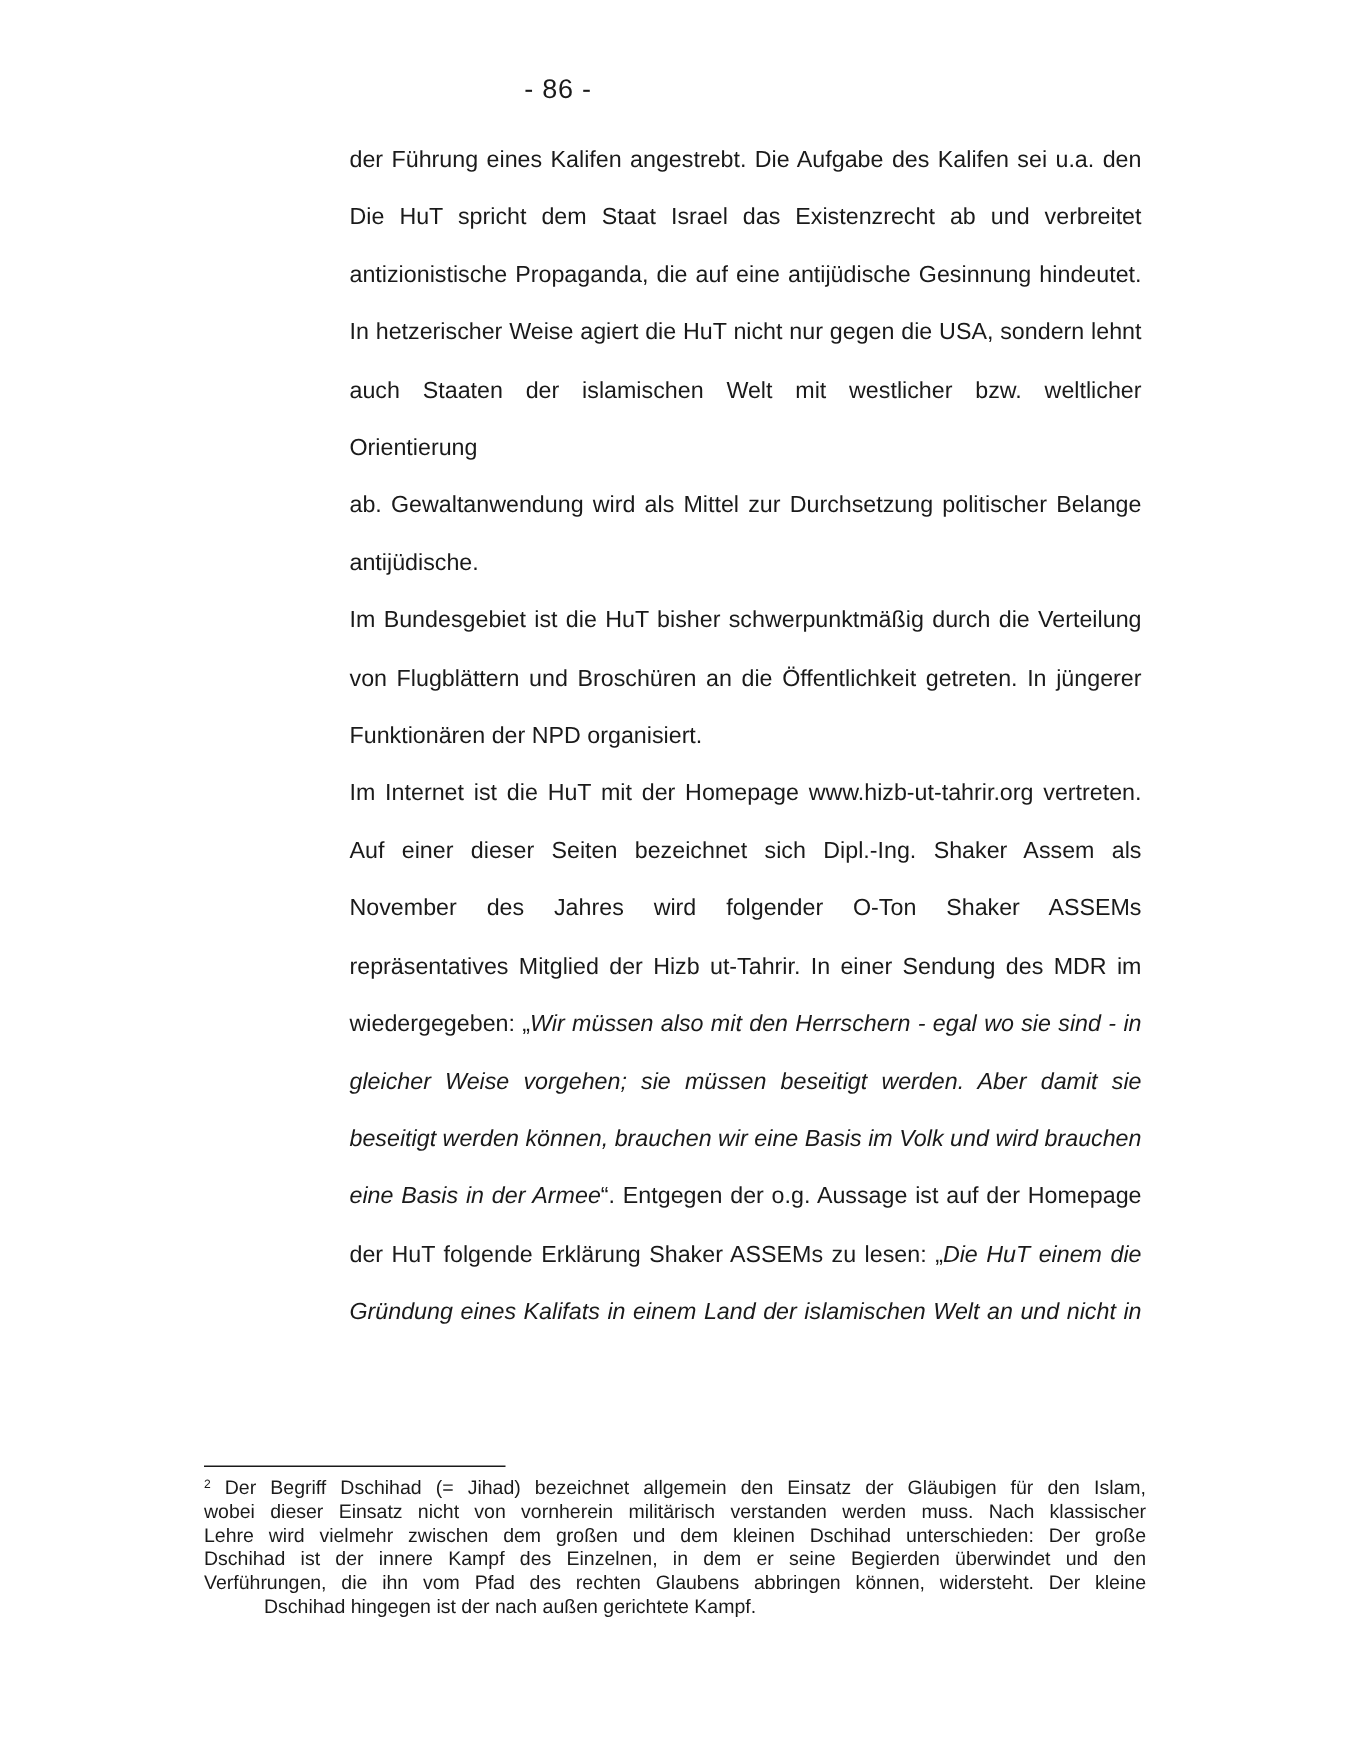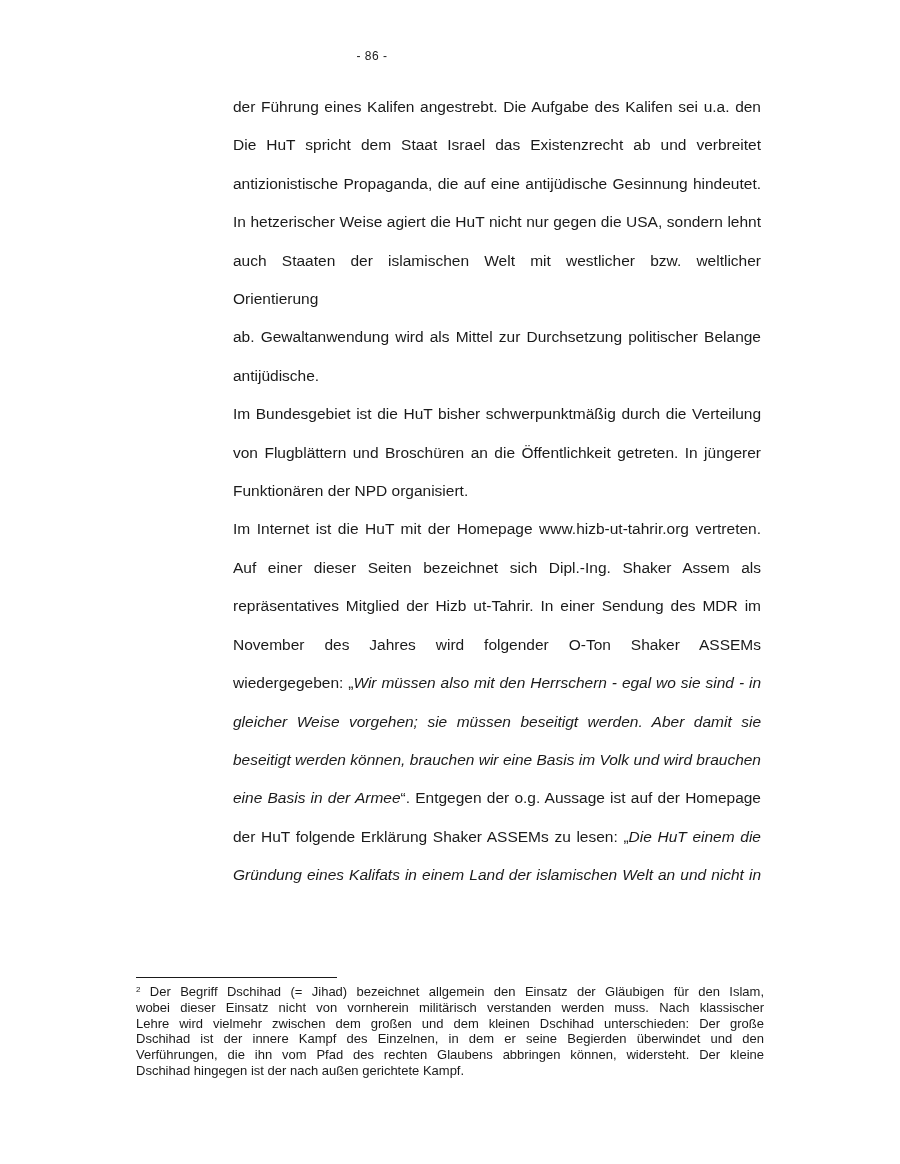--- a/index.html
+++ b/index.html
@@ -6,21 +6,21 @@
   body {
     width:900px; height:1164px;
     background:#ffffff;
     font-family:"Liberation Sans", sans-serif;
     color:#1a1a1a;
     position:relative;
     overflow:hidden;
   }
   .page-number {
     position:absolute; top:49px; left:0; width:744px;
-    text-align:center; font-size:12px; letter-spacing:0.5px;
+    text-align:center; font-size:18px; letter-spacing:0.5px;
   }
   .body-text {
     position:absolute; left:185px; top:88px; width:576px;
     font-size:15.5px; line-height:38.4px;
   }
   .body-text .line {
     text-align:justify; text-align-last:justify;
     white-space:normal;
     margin-left:48px;
   }
@@ -32,42 +32,42 @@
   }
   .footnote-rule {
     position:absolute; left:136px; top:977px; width:201px;
     border-top:1.6px solid #1a1a1a; height:0;
   }
   .footnote {
     position:absolute; left:136px; top:984px; width:628px;
     font-size:13px; line-height:15.8px;
   }
   .footnote .line { text-align:justify; text-align-last:justify; }
-  .footnote .line.end { text-align-last:left; }
+  .footnote .line.end { text-align-last:left;margin-left:40px; }
 </style>
 </head>
 <body>
 
 <div class="page-number">- 86 -</div>
 
 <div class="body-text" id="main-text">
     <div class="line"><span>der Führung eines Kalifen angestrebt. Die Aufgabe des Kalifen sei u.a. den</span></div>
     <div class="line"><span>Die HuT spricht dem Staat Israel das Existenzrecht ab und verbreitet</span></div>
     <div class="line"><span>antizionistische Propaganda, die auf eine antijüdische Gesinnung hindeutet.</span></div>
     <div class="line"><span>In hetzerischer Weise agiert die HuT nicht nur gegen die USA, sondern lehnt</span></div>
     <div class="line"><span>auch Staaten der islamischen Welt mit westlicher bzw. weltlicher Orientierung</span></div>
     <div class="line"><span>ab. Gewaltanwendung wird als Mittel zur Durchsetzung politischer Belange</span></div>
     <div class="line end"><span>antijüdische.</span></div>
     <div class="line"><span>Im Bundesgebiet ist die HuT bisher schwerpunktmäßig durch die Verteilung</span></div>
     <div class="line"><span>von Flugblättern und Broschüren an die Öffentlichkeit getreten. In jüngerer</span></div>
     <div class="line end"><span>Funktionären der NPD organisiert.</span></div>
     <div class="line"><span>Im Internet ist die HuT mit der Homepage www.hizb-ut-tahrir.org vertreten.</span></div>
     <div class="line"><span>Auf einer dieser Seiten bezeichnet sich Dipl.-Ing. Shaker Assem als</span></div>
+    <div class="line"><span>November des Jahres wird folgender O-Ton Shaker ASSEMs</span></div>
     <div class="line"><span>repräsentatives Mitglied der Hizb ut-Tahrir. In einer Sendung des MDR im</span></div>
-    <div class="line"><span>November des Jahres wird folgender O-Ton Shaker ASSEMs</span></div>
     <div class="line"><span>wiedergegeben: „</span><i>Wir müssen also mit den Herrschern - egal wo sie sind - in</i></div>
     <div class="line"><i>gleicher Weise vorgehen; sie müssen beseitigt werden. Aber damit sie</i></div>
     <div class="line"><i>beseitigt werden können, brauchen wir eine Basis im Volk und wird brauchen</i></div>
     <div class="line"><i>eine Basis in der Armee</i><span>“. Entgegen der o.g. Aussage ist auf der Homepage</span></div>
     <div class="line"><span>der HuT folgende Erklärung Shaker ASSEMs zu lesen: „</span><i>Die HuT einem die</i></div>
     <div class="line"><i>Gründung eines Kalifats in einem Land der islamischen Welt an und nicht in</i></div>
   </div>
 
 <div class="footnote-rule"></div>
 

